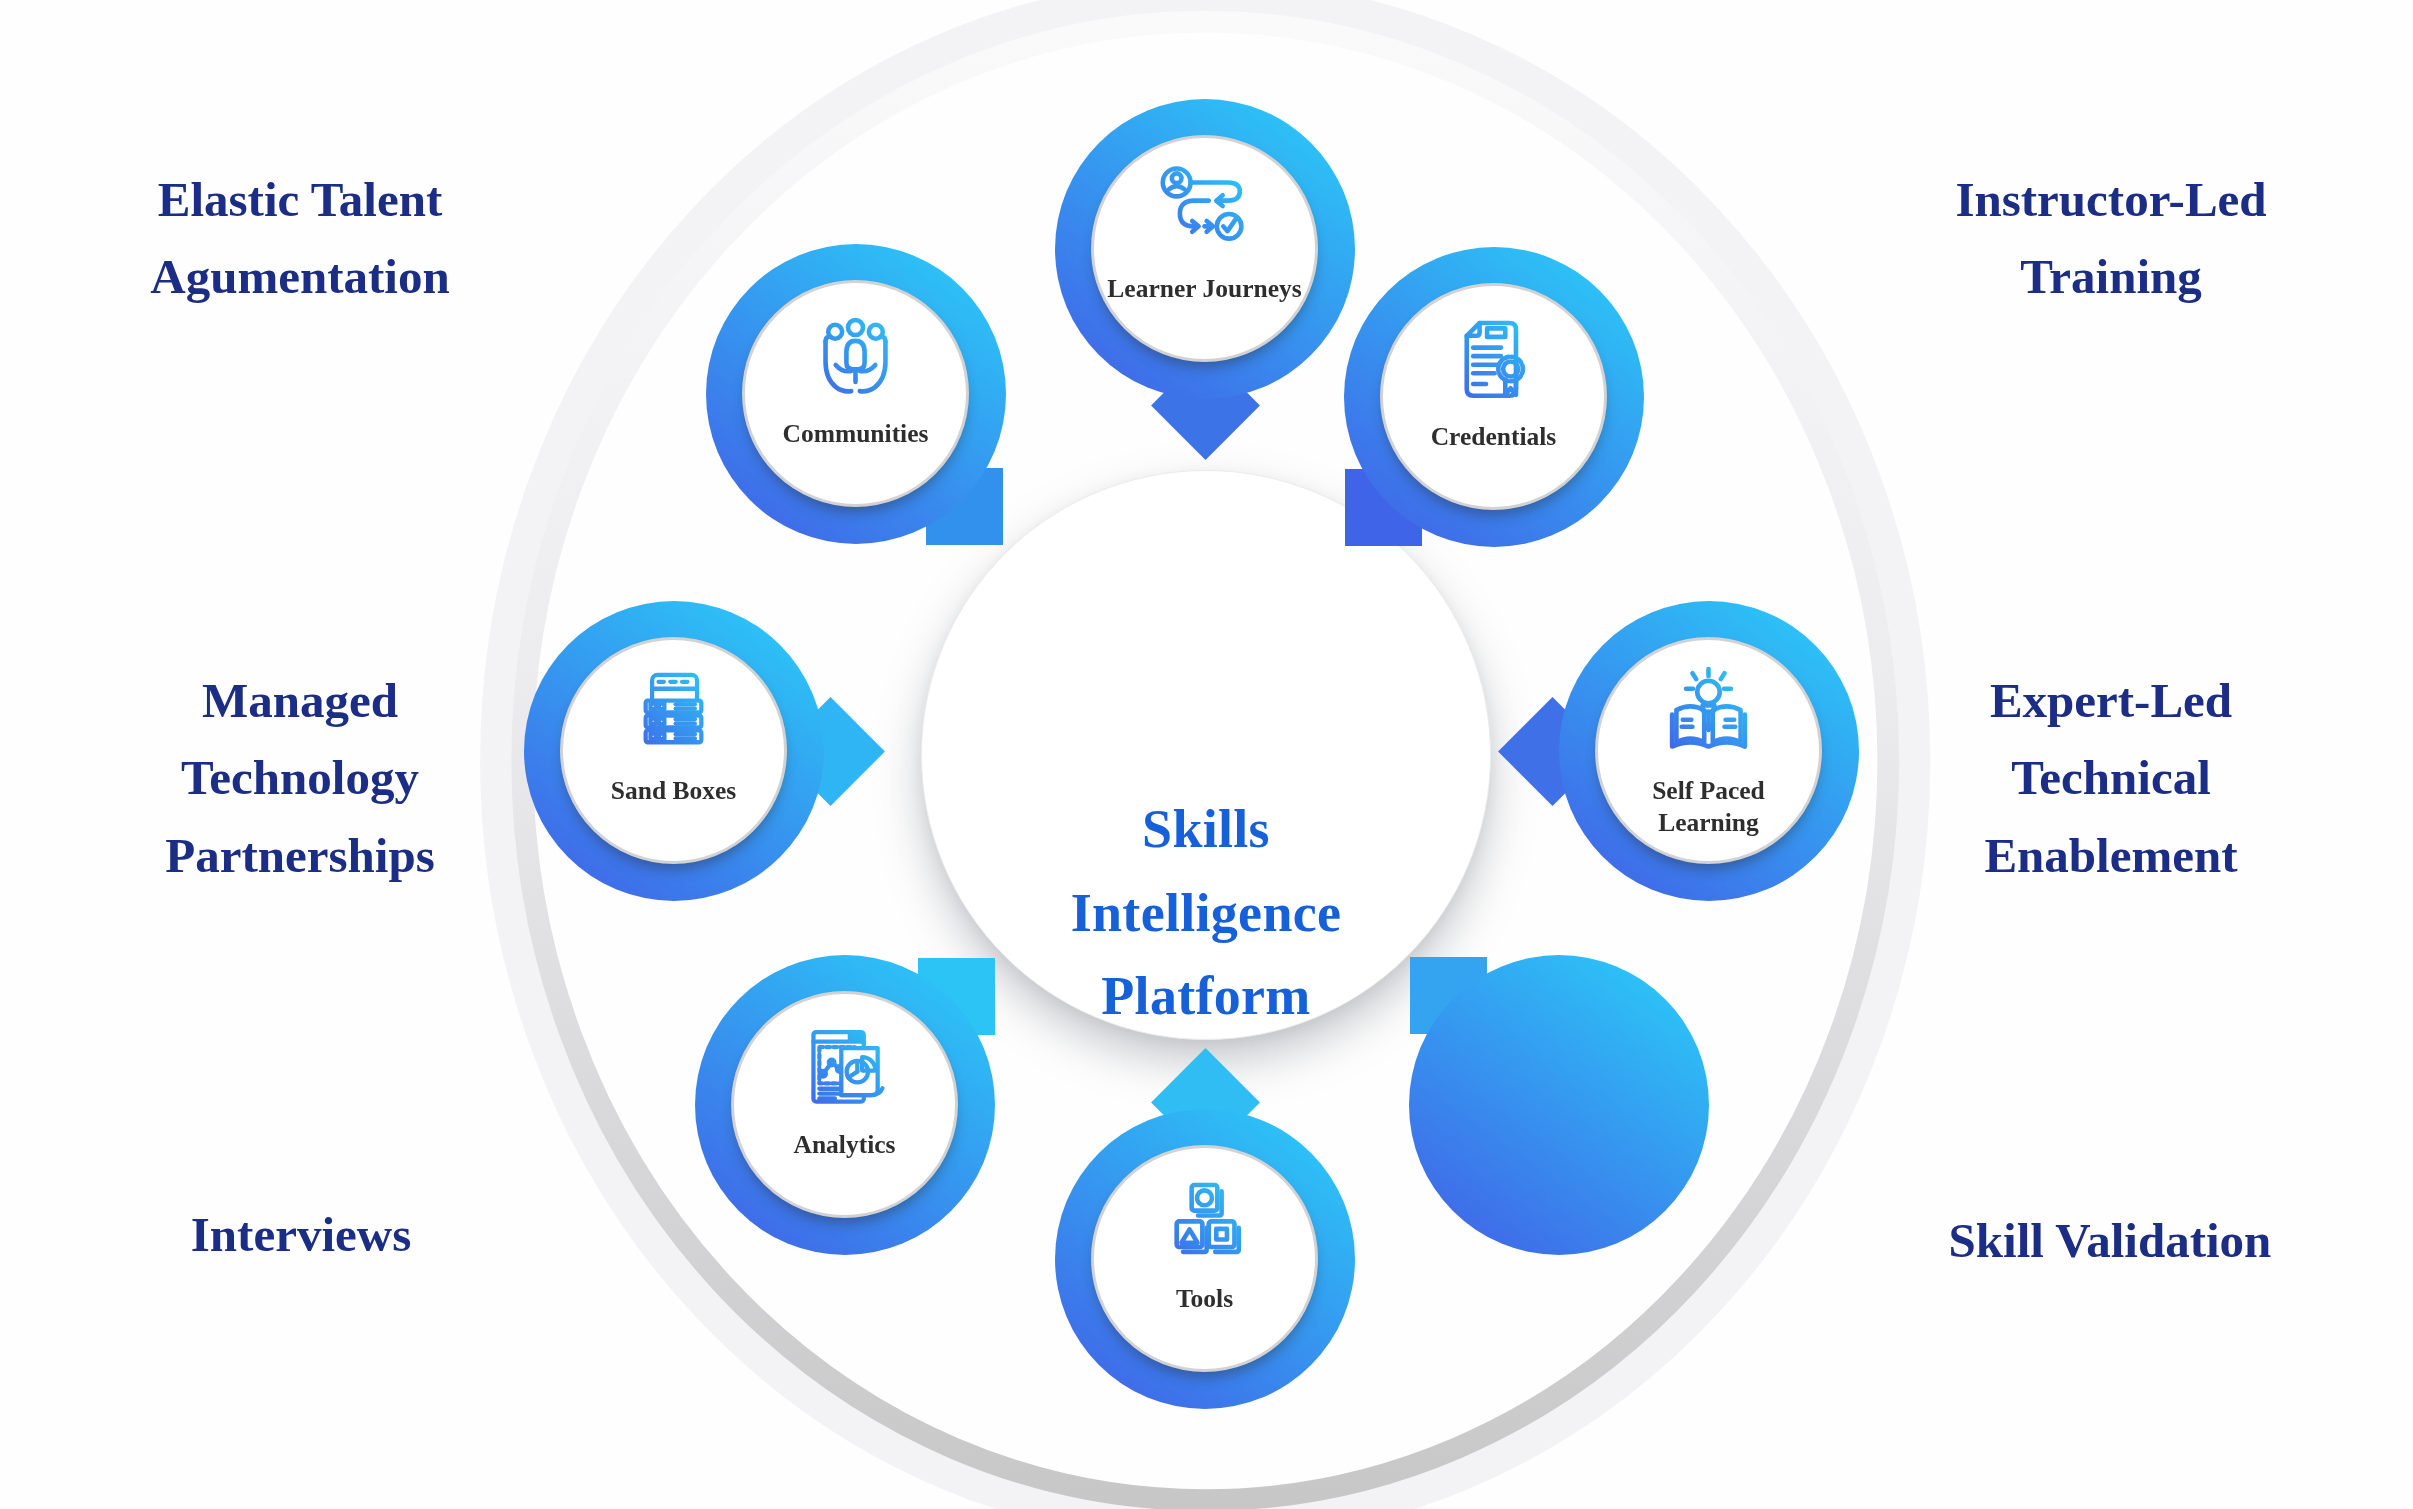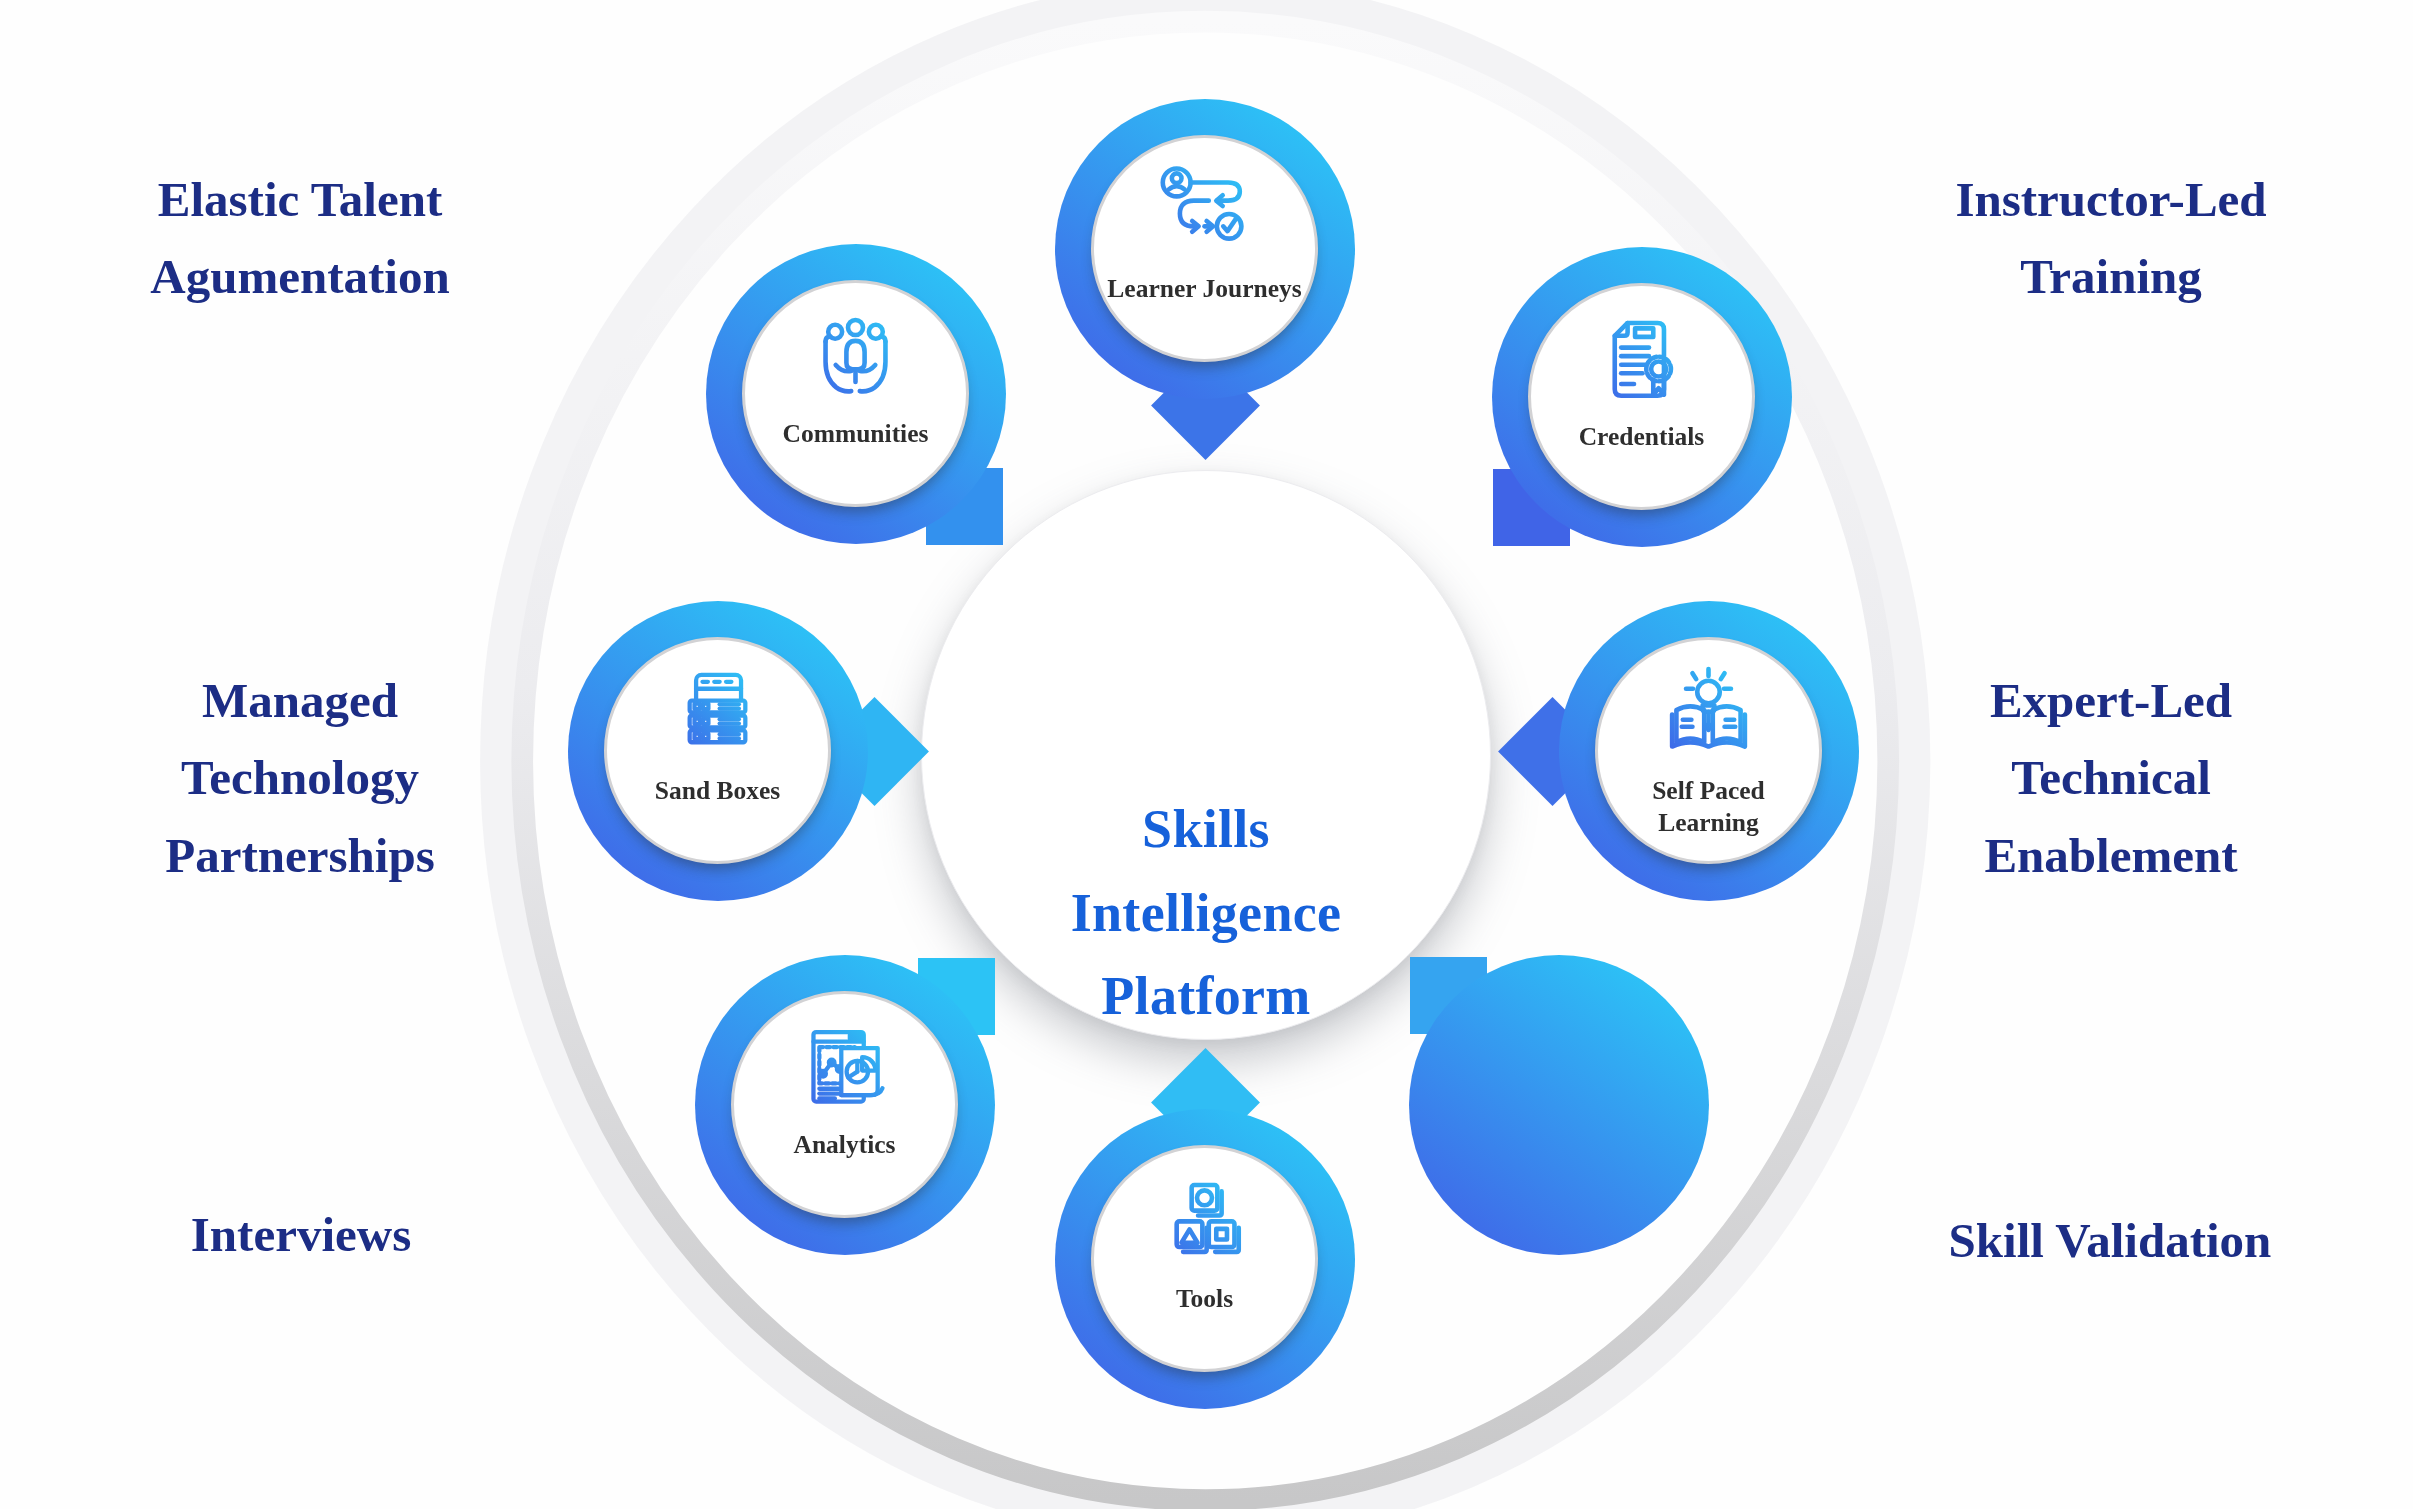--- a/index.html
+++ b/index.html
@@ -26,23 +26,23 @@
     background:#ffffff;border:3.2px solid #d2d2d4;box-sizing:border-box;
     box-shadow:0 9px 12.8px -3.8px rgba(40,40,40,.40);
     display:flex;flex-direction:column;align-items:center;padding-top:22px;z-index:2;}
   .bubble-label{margin-top:6.4px;font-size:25.5px;font-weight:700;color:#2e2e2e;text-align:center;
     line-height:1.25;white-space:pre-line;}
 
   #b-learner{left:1055px;top:99px;}
   #b-learner .tail{left:112px;top:268px;background:#3c74e8;transform:rotate(45deg);}
   #b-communities{left:706px;top:244px;}
   #b-communities .tail{left:220px;top:224px;background:#3391ee;}
-  #b-credentials{left:1492px;top:247px;}
+  #b-credentials{left:1344px;top:247px;}
   #b-credentials .tail{left:0.6px;top:222px;background:#4064e7;}
-  #b-sand{left:568px;top:601px;}
+  #b-sand{left:524px;top:601px;}
   #b-sand .tail{left:268px;top:112px;background:#2fb5f3;transform:rotate(45deg);}
   #b-selfpaced{left:1559px;top:601px;}
   #b-selfpaced .tail{left:-45px;top:112px;background:#3f70e8;transform:rotate(45deg);}
   #b-analytics{left:695px;top:955px;}
   #b-analytics .tail{left:223px;top:2.6px;background:#2cc3f5;}
   #b-tools{left:1055px;top:1109px;}
   #b-tools .tail{left:112px;top:-45px;background:#30bdf4;transform:rotate(45deg);}
   #b-recommend{left:1409px;top:955px;}
   #b-recommend .tail{left:0.6px;top:1.9px;background:#35a4f0;}
 

